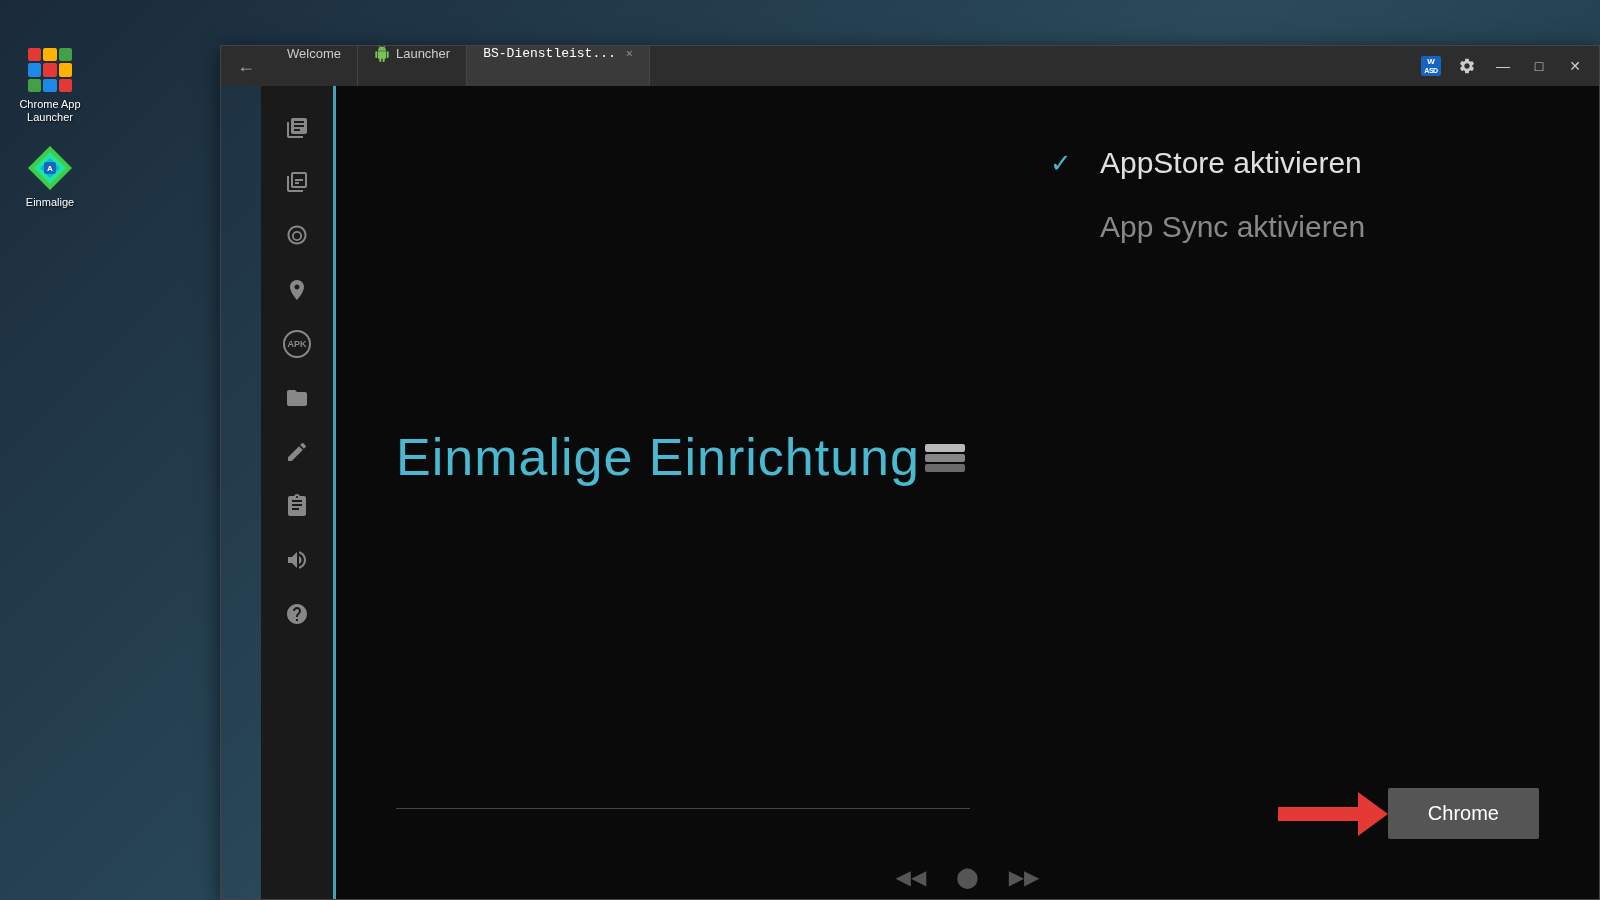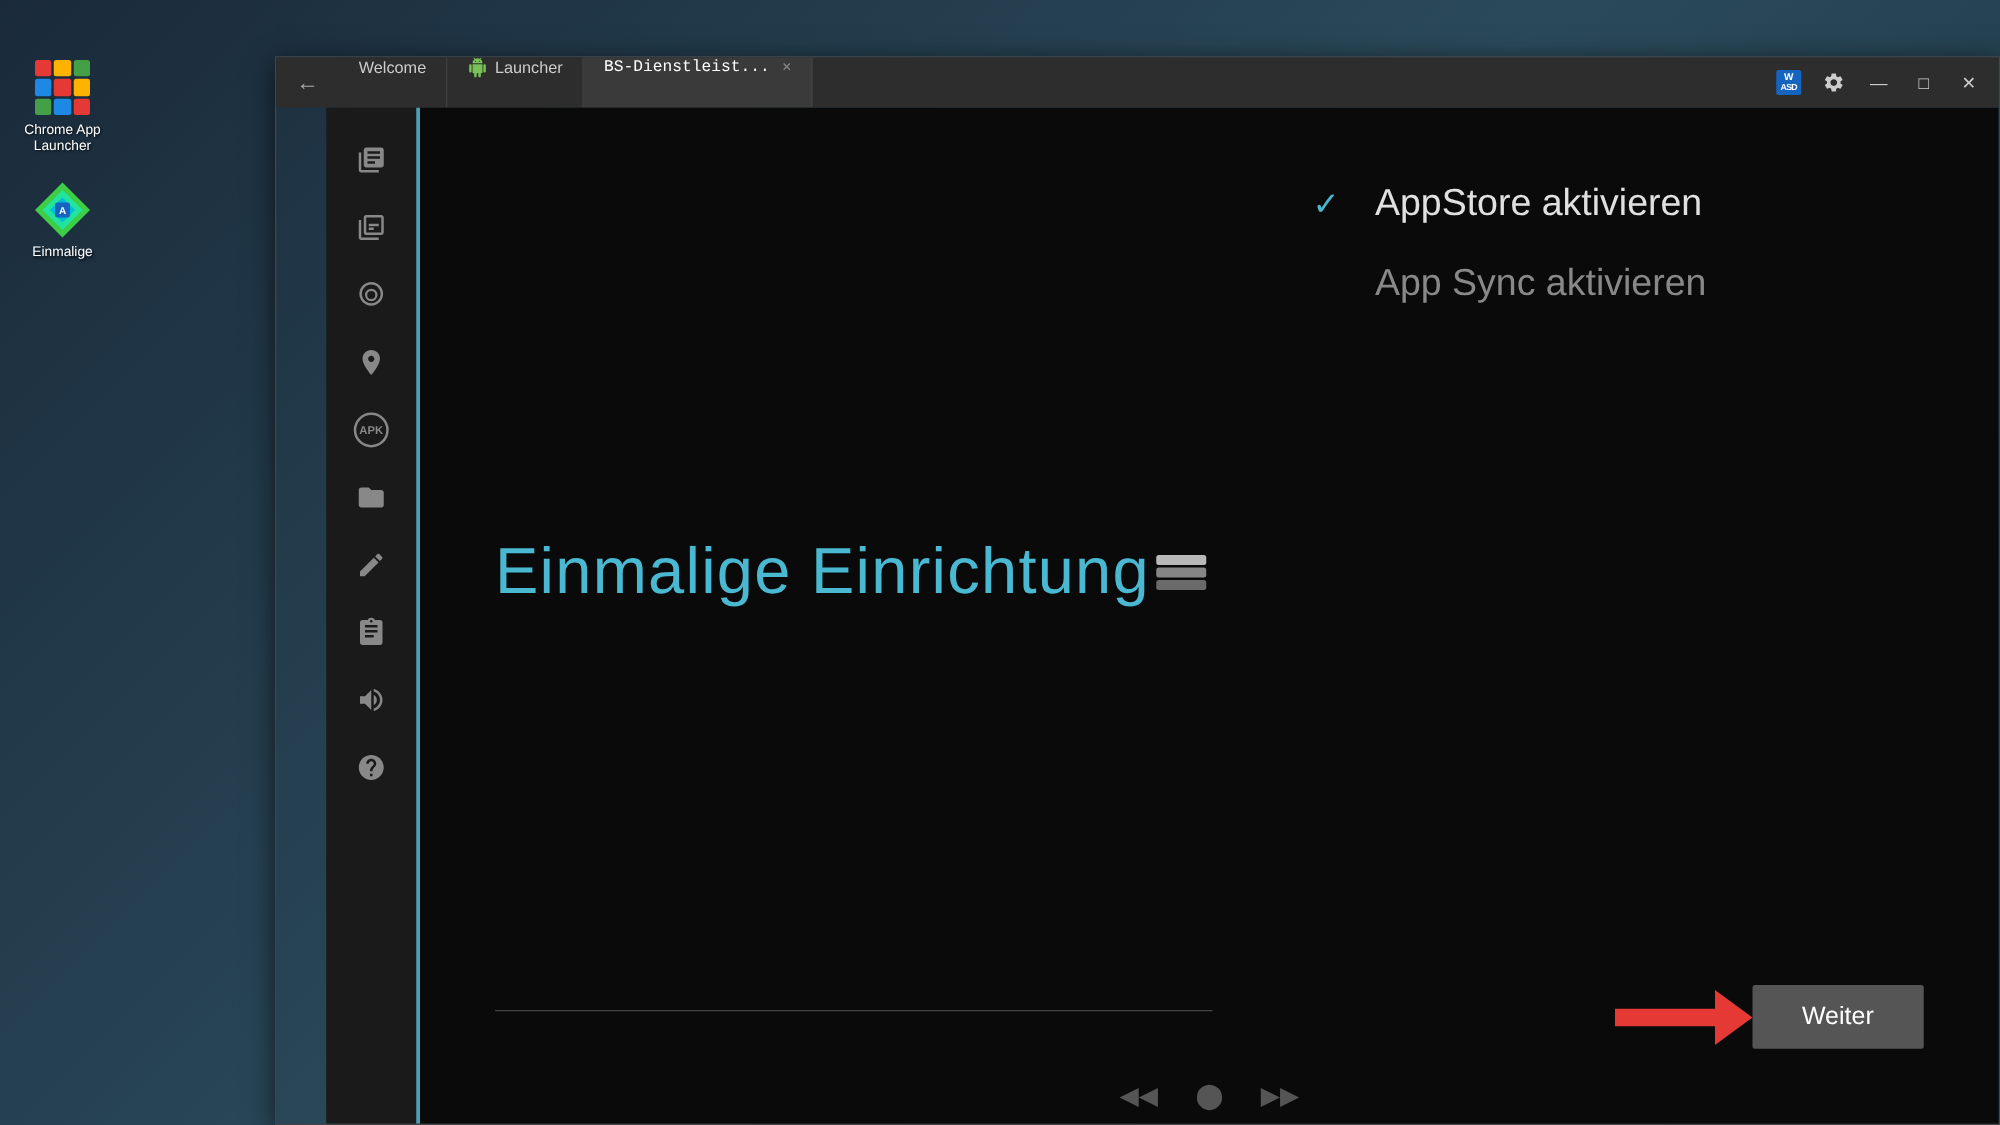--- a/index.html
+++ b/index.html
@@ -494,21 +494,21 @@
           <span class="step-label inactive">App Sync aktivieren</span>
         </div>
 
       </div>
 
       <div class="button-area">
         <div class="red-arrow">
           <div class="arrow-body"></div>
           <div class="arrow-head"></div>
         </div>
-        <button class="weiter-btn">Weiter</button>
+        <button class="weiter-btn">Chrome</button>
       </div>
 
       <div class="bottom-nav">
         <span class="bottom-nav-btn">◀◀</span>
         <span class="bottom-nav-btn">⬤</span>
         <span class="bottom-nav-btn">▶▶</span>
       </div>
 
     </div>
   </div>

